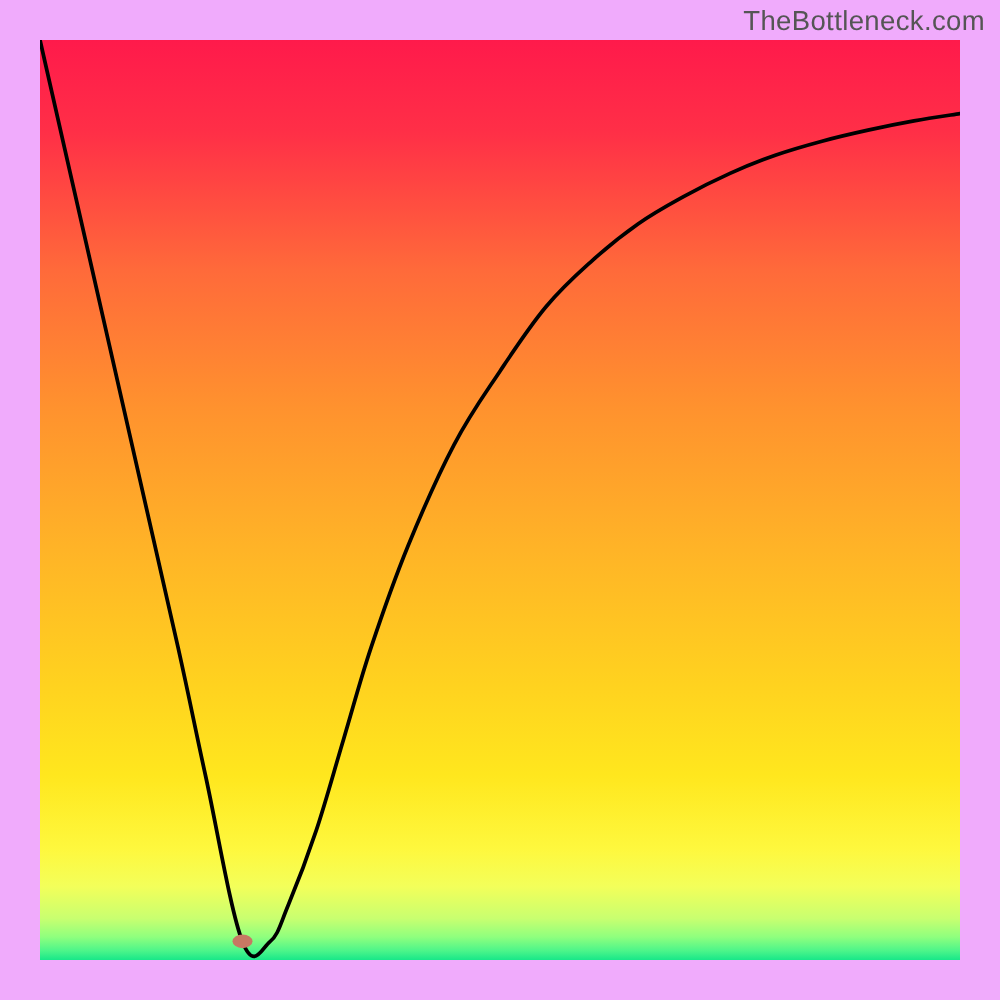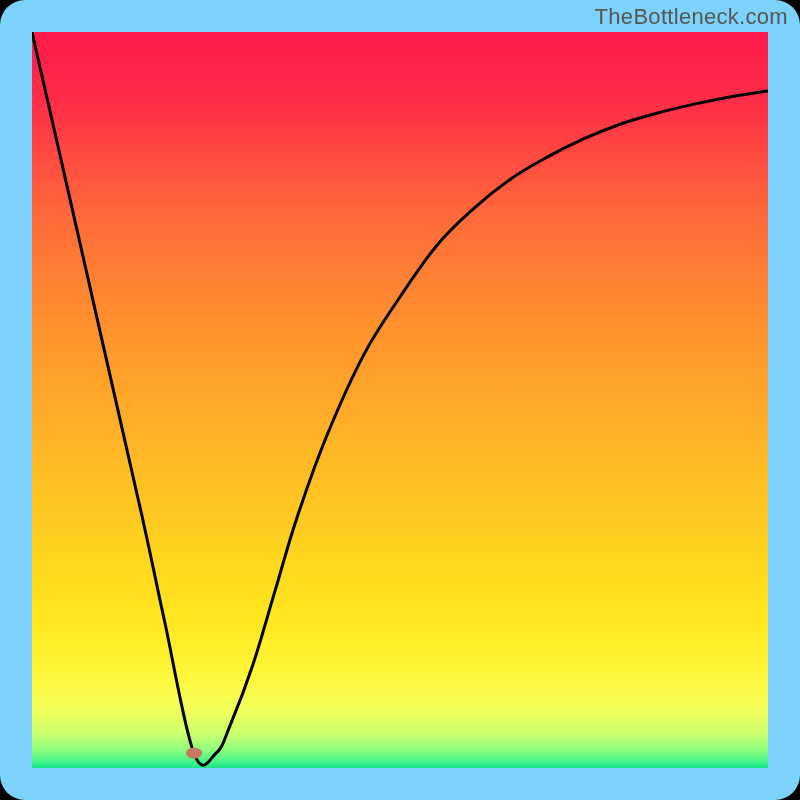--- a/index.html
+++ b/index.html
@@ -8,22 +8,21 @@
     width: 800px;
     height: 800px;
     background: #000;
     overflow: hidden;
     font-family: Arial, Helvetica, sans-serif;
   }
   .frame {
     position: relative;
     width: 800px;
     height: 800px;
-    background: #7dd3fc;
-    border-radius: 25px;
+    background: #f0abfc;
   }
   .plot-area {
     position: absolute;
     left: 32px;
     top: 32px;
     width: 736px;
     height: 736px;
     overflow: hidden;
   }
   .gradient {

